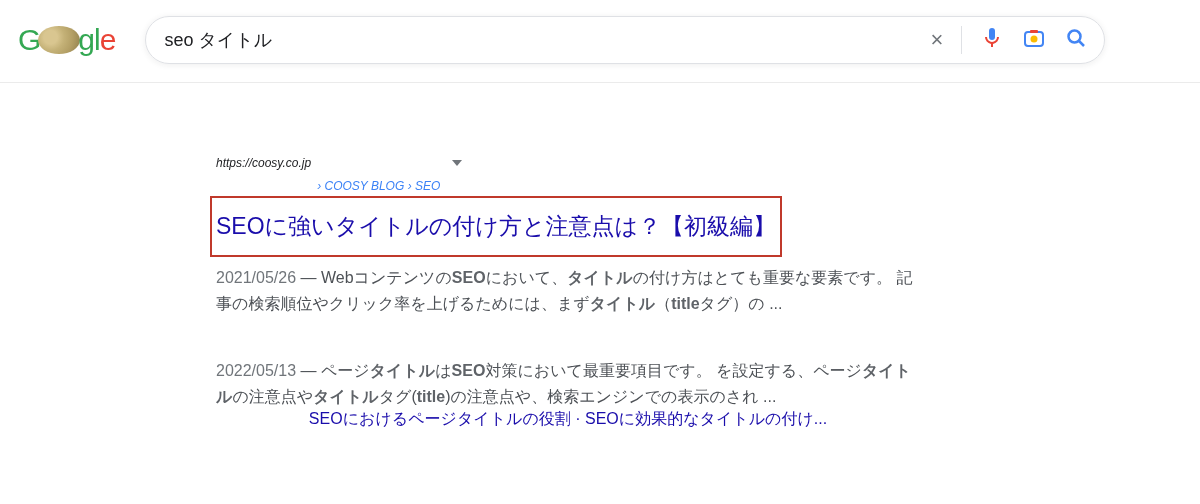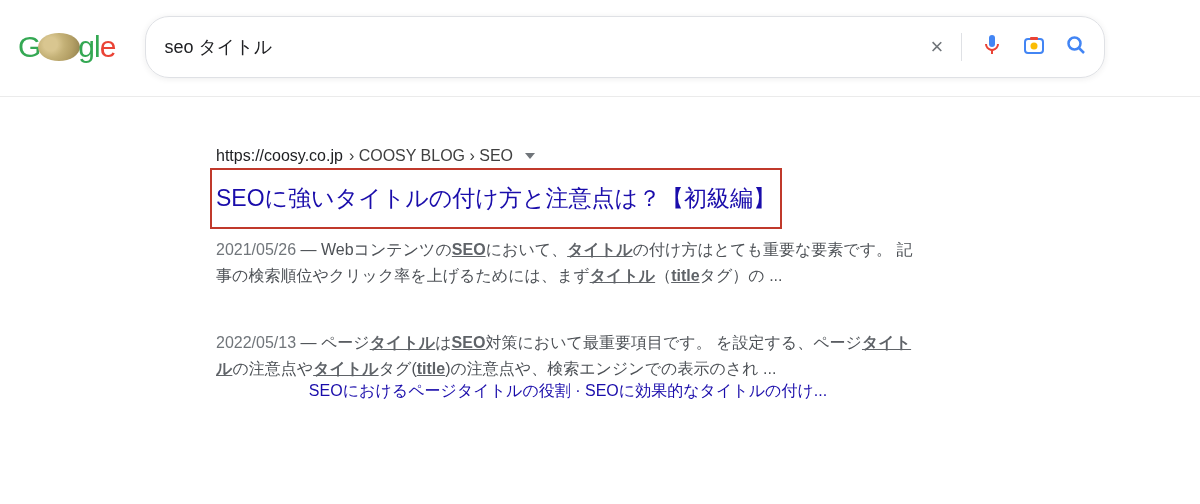--- a/index.html
+++ b/index.html
@@ -33,21 +33,21 @@
       margin: 0 -2px;
     }
     .logo .g2 { color: #34a853; }
     .logo .l  { color: #34a853; }
     .logo .e  { color: #ea4335; }
     .searchbar {
       flex: 1;
       max-width: 960px;
       display: flex;
       align-items: center;
-      height: 62px;
+      height: 48px;
       border: 1px solid #dfe1e5;
       border-radius: 24px;
       padding: 0 16px;
       box-shadow: 0 1px 6px rgba(32,33,36,0.08);
     }
     .searchbar input {
       flex: 1;
       border: none;
       outline: none;
       font-size: 18px;
@@ -63,26 +63,27 @@
     .icon-x { font-size: 22px; color: #70757a; cursor: pointer; }
     .icon-mic svg, .icon-cam svg, .icon-search svg { width: 24px; height: 24px; }
     .icon-search { color: #4285f4; }
     .results {
       padding: 50px 0 30px 216px;
       max-width: 920px;
     }
     .result { margin-bottom: 42px; }
     .breadcrumb {
       color: #202124;
-      font-size: 16px;
+      font-size: 12px;
       display: flex;
       align-items: center;
       gap: 6px;
+      font-style: italic;
     }
-    .breadcrumb .path { color: #404040; }
+    .breadcrumb .path { color: #3b82f6; margin-top: 46px; }
     .chev {
       width: 0; height: 0;
       border-left: 5px solid transparent;
       border-right: 5px solid transparent;
       border-top: 6px solid #70757a;
       display: inline-block;
       margin-left: 6px;
     }
     .title-wrap {
       border: 2px solid #c0392b;
@@ -96,21 +97,21 @@
       text-decoration: none;
       display: inline-block;
     }
     .snippet {
       color: #4d5156;
       font-size: 16px;
       line-height: 1.6;
       margin-top: 2px;
     }
     .date { color: #70757a; text-align: center; }
-    .bold { color: #5f6368; font-weight: 700; text-decoration: underline; }
+    .bold { color: #5f6368; font-weight: 700; }
     .sitelinks {
       color: #1a0dab;
       font-size: 16px;
       margin-top: 0;
       text-align: center;
     }
   </style>
 </head>
 <body>
 

